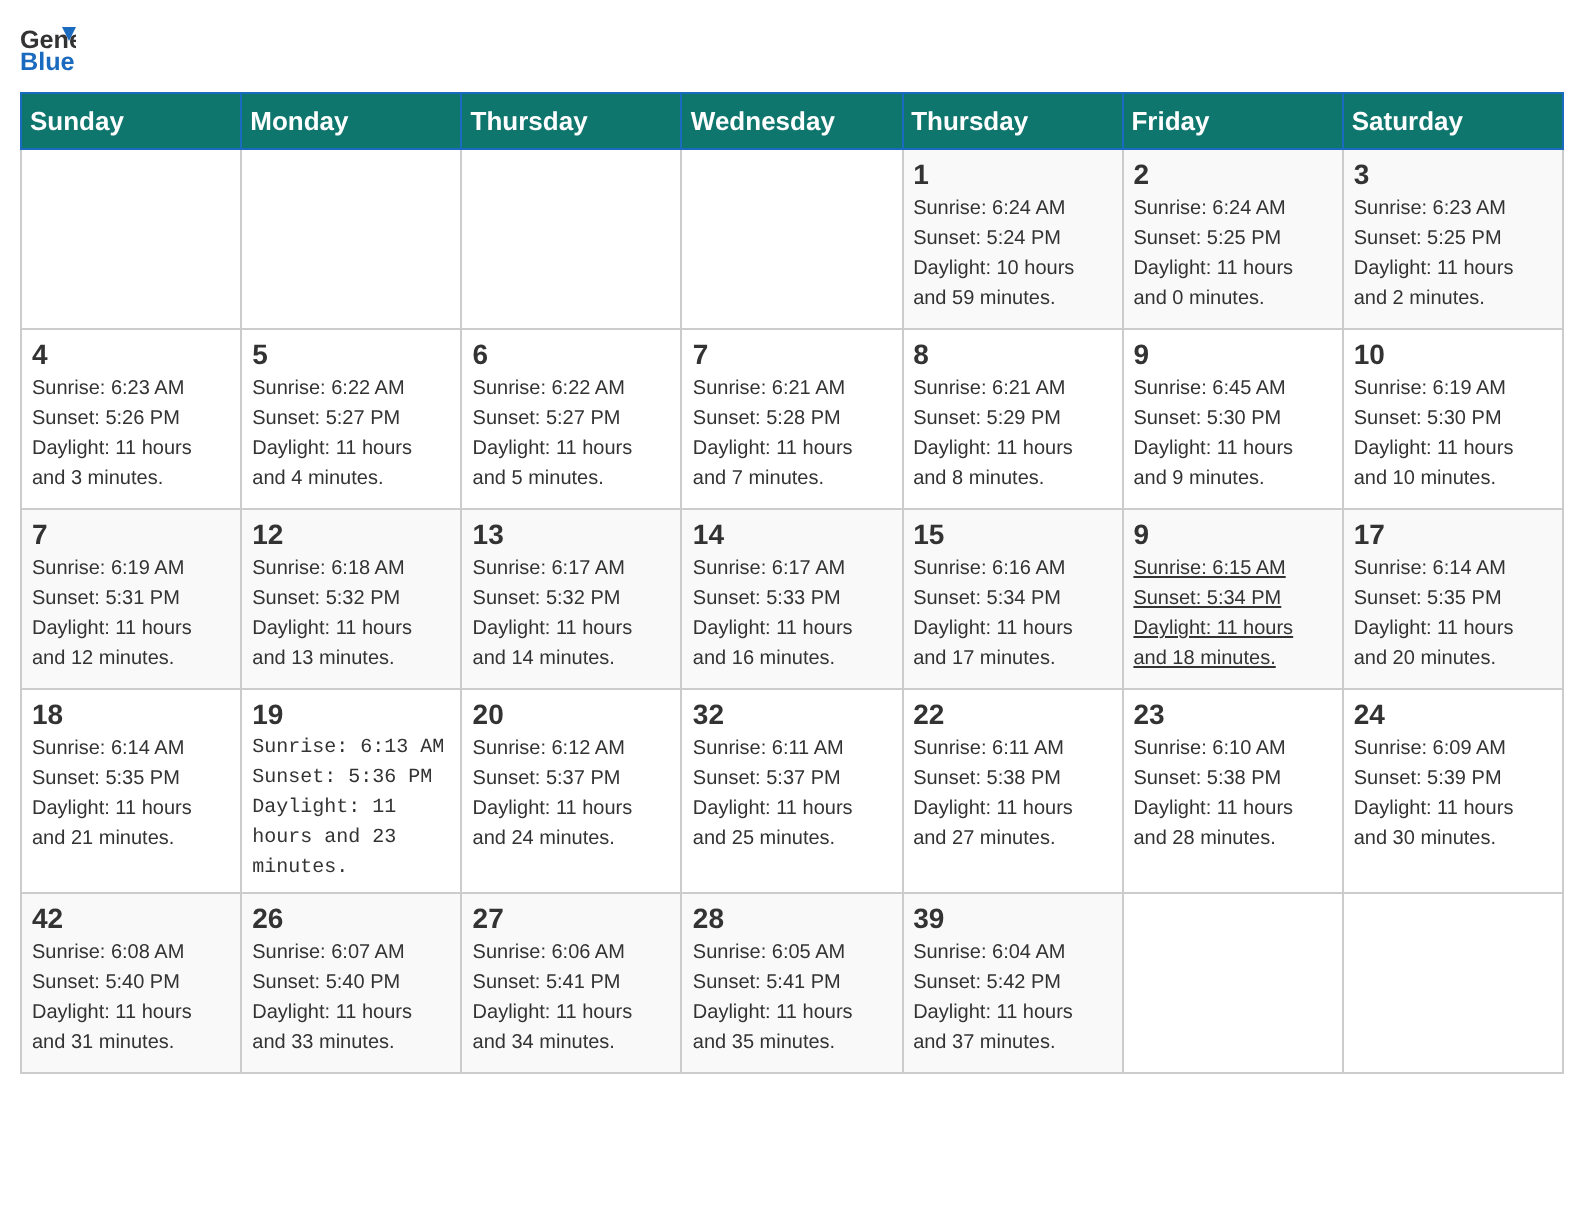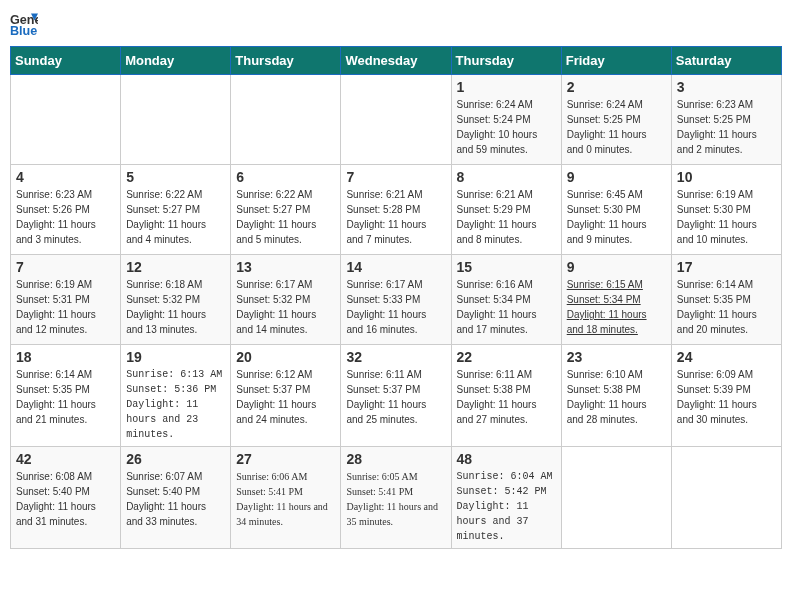--- a/index.html
+++ b/index.html
@@ -276,33 +276,33 @@
 Daylight: 11 hours and 31 minutes.</div>
         </td>
         <td>
           <span class="day-num">26</span>
           <div class="day-info" style="white-space: pre-line;">Sunrise: 6:07 AM
 Sunset: 5:40 PM
 Daylight: 11 hours and 33 minutes.</div>
         </td>
         <td>
           <span class="day-num">27</span>
-          <div class="day-info" style="white-space: pre-line; font-family: Liberation Serif, serif;">Sunrise: 6:06 AM
+          <div class="day-info" style="white-space: pre-line;">Sunrise: 6:06 AM
 Sunset: 5:41 PM
 Daylight: 11 hours and 34 minutes.</div>
         </td>
         <td>
           <span class="day-num">28</span>
-          <div class="day-info" style="white-space: pre-line; font-family: Liberation Serif, serif;">Sunrise: 6:05 AM
+          <div class="day-info" style="white-space: pre-line;">Sunrise: 6:05 AM
 Sunset: 5:41 PM
 Daylight: 11 hours and 35 minutes.</div>
         </td>
         <td>
-          <span class="day-num">48</span>
-          <div class="day-info" style="white-space: pre-line; font-family: Liberation Mono, monospace;">Sunrise: 6:04 AM
+          <span class="day-num">39</span>
+          <div class="day-info" style="white-space: pre-line;">Sunrise: 6:04 AM
 Sunset: 5:42 PM
 Daylight: 11 hours and 37 minutes.</div>
         </td>
         <td class="empty-cell"></td>
         <td class="empty-cell"></td>
       </tr>
     </tbody>
 </table>
 
 </body></html>

